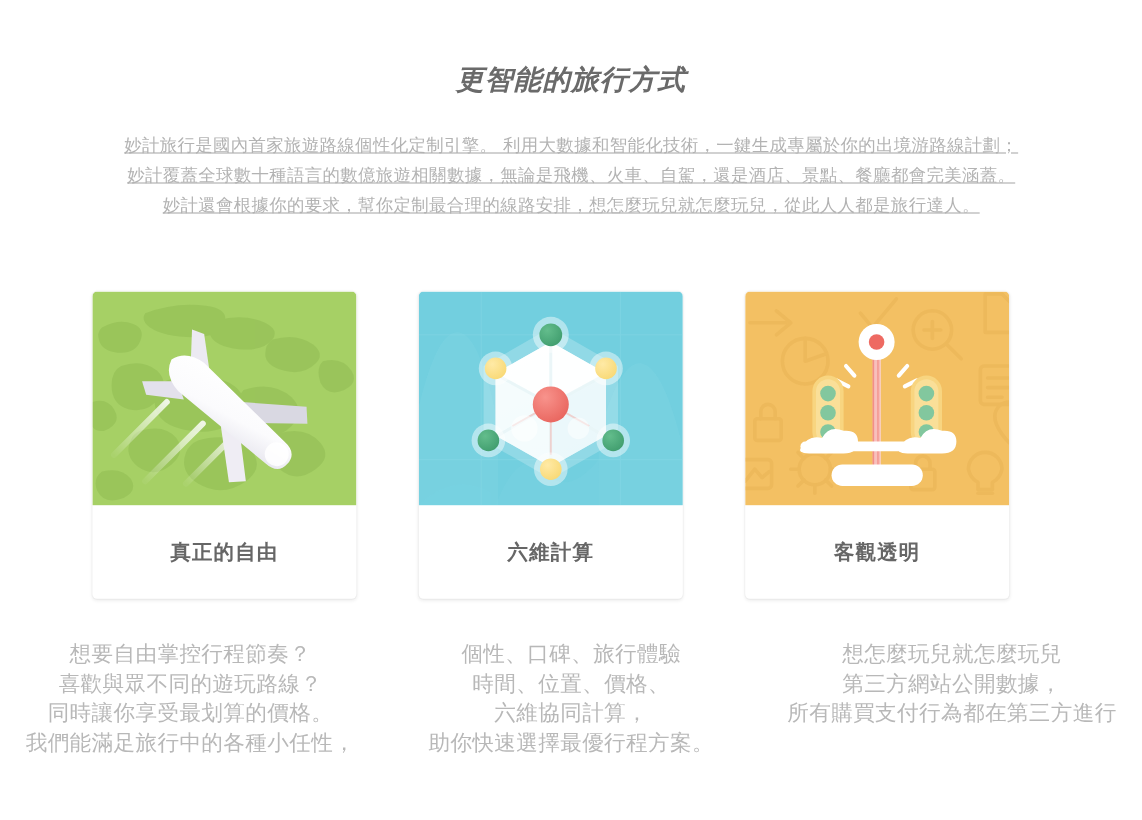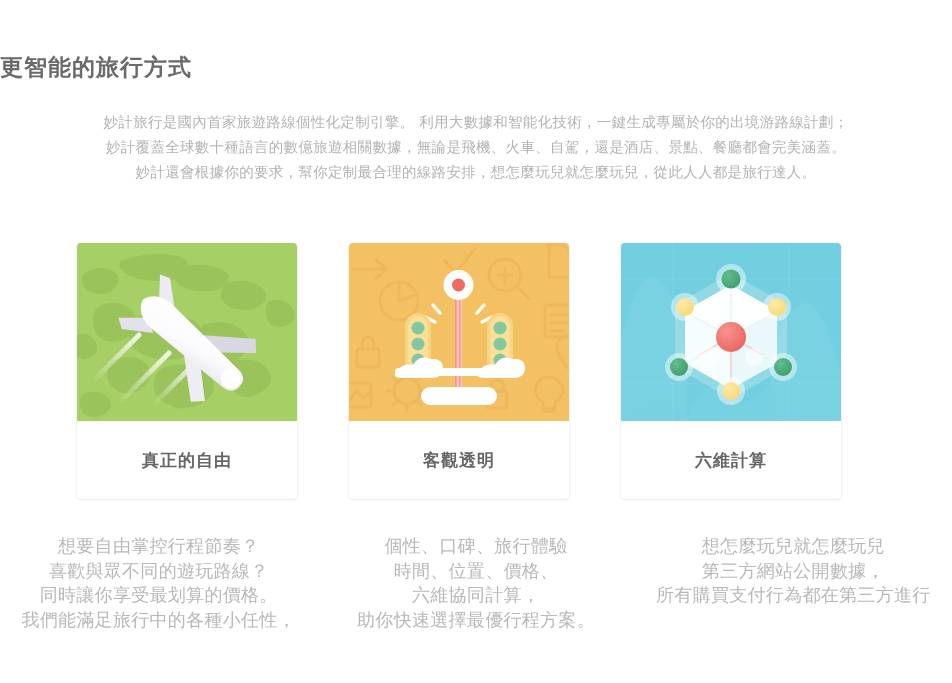--- a/index.html
+++ b/index.html
@@ -19,37 +19,40 @@
     height: 683px;
     background: #ffffff;
   }
 
   
   .section-title {
     position: absolute;
     top: 50px;
     left: 0;
     width: 952px;
+    text-align: center;
     font-size: 23px;
     font-weight: bold;
     color: #6a6a6a;
     letter-spacing: 1px;
     line-height: 34px;
+    font-style: italic;
   }
 
   .intro {
     position: absolute;
     top: 110px;
     left: 0;
     width: 952px;
     text-align: center;
     color: #b3b3b3;
     font-size: 14.5px;
     line-height: 25px;
     letter-spacing: 0.3px;
+    text-decoration: underline;
   }
   .intro-line { display: block; white-space: nowrap; }
 
   
   .cards {
     position: absolute;
     top: 243px;
     left: 77px;
     width: 764px;
     height: 256px;
@@ -189,136 +192,20 @@
 
             <path d="M-6 4 L42 44 L52 34 L8 -4 Z" fill="#efedf4"></path>
 
             <path d="M-62 0 q4 -14 22 -16 L54 -12 q14 0 14 12 q0 12 -14 12 L-40 16 q-18 -2 -22 -16z" fill="url(#planeBody)"></path>
 
             <circle cx="56" cy="0" r="10" fill="#ffffff" opacity="0.85"></circle>
           </g>
         </svg>
       </div>
       <div class="card-caption">真正的自由</div>
-    </div>
-
-    <div class="card">
-      <div class="card-art art-orange">
-
-        <svg class="icon-pattern" viewBox="0 0 220 178">
-          <g stroke="#e8b154" stroke-width="3" fill="none" stroke-linecap="round" stroke-linejoin="round">
-
-            <g>
-              <path d="M4 26 L34 26"></path>
-              <path d="M26 16 L38 26 L26 36"></path>
-            </g>
-
-            <g>
-              <circle cx="50" cy="58" r="19"></circle>
-              <path d="M50 58 L50 39 M50 58 L67 52"></path>
-            </g>
-
-            <g>
-              <path d="M96 18 L106 30 L126 6"></path>
-            </g>
-
-            <g>
-              <circle cx="156" cy="32" r="16"></circle>
-              <path d="M168 44 L180 56"></path>
-              <path d="M156 25 L156 39 M149 32 L163 32"></path>
-            </g>
-
-            <g>
-              <rect x="196" y="62" width="30" height="32" rx="3"></rect>
-              <path d="M202 72 L220 72 M202 80 L220 80 M202 88 L214 88"></path>
-            </g>
-
-            <g>
-              <path d="M200 2 L214 2 L224 12 L224 34 L200 34 Z"></path>
-            </g>
-
-            <g>
-              <rect x="8" y="106" width="22" height="18" rx="2"></rect>
-              <path d="M13 106 v-6 a6 6 0 0 1 12 0 v6"></path>
-            </g>
-
-            <g>
-              <circle cx="58" cy="148" r="13"></circle>
-              <path d="M58 128 L58 135 M58 161 L58 168 M38 148 L45 148 M71 148 L78 148
-                       M44 134 L49 139 M67 157 L72 162 M72 134 L67 139 M49 157 L44 162"></path>
-            </g>
-
-            <g>
-              <rect x="-4" y="140" width="26" height="24" rx="3"></rect>
-              <path d="M0 158 L8 148 L14 155 L20 150"></path>
-            </g>
-
-            <g>
-              <rect x="138" y="148" width="20" height="17" rx="2"></rect>
-              <path d="M142 148 v-5 a6 6 0 0 1 12 0 v5"></path>
-            </g>
-
-            <g>
-              <path d="M186 148 a14 14 0 1 1 28 0 a14 16 0 0 1 -8 11 l0 6 l-12 0 l0 -6 a14 16 0 0 1 -8 -11z"></path>
-              <path d="M194 168 L206 168"></path>
-            </g>
-
-            <g>
-              <path d="M208 104 a12 12 0 0 1 24 0 c0 10 -12 22 -12 22 s-12 -12 -12 -22z"></path>
-            </g>
-          </g>
-        </svg>
-
-        <svg class="scale" viewBox="0 0 220 178">
-          <defs>
-            <linearGradient id="postRed" x1="0" y1="0" x2="1" y2="0">
-              <stop offset="0%" stop-color="#f59d96"></stop>
-              <stop offset="45%" stop-color="#ee6a62"></stop>
-              <stop offset="100%" stop-color="#fbd9d6"></stop>
-            </linearGradient>
-          </defs>
-
-          <rect x="106" y="46" width="7" height="104" rx="3" fill="url(#postRed)"></rect>
-          <rect x="107.5" y="46" width="2.6" height="104" fill="#ffffff" opacity="0.55"></rect>
-
-          <circle cx="109.5" cy="42" r="15" fill="#ffffff"></circle>
-          <circle cx="109.5" cy="42" r="6.5" fill="#ee6a62"></circle>
-
-          <g stroke="#ffffff" stroke-width="3.4" stroke-linecap="round" fill="none">
-            <line x1="84" y1="62" x2="91" y2="70"></line>
-            <line x1="76" y1="74" x2="86" y2="79"></line>
-            <line x1="135" y1="62" x2="128" y2="70"></line>
-            <line x1="143" y1="74" x2="133" y2="79"></line>
-          </g>
-
-          <g>
-            <rect x="56" y="70" width="26" height="60" rx="13" fill="#f8d580"></rect>
-            <rect x="59" y="73" width="20" height="54" rx="10" fill="#fbe3a2" opacity="0.7"></rect>
-            <circle cx="69" cy="85" r="6.5" fill="#82c79e"></circle>
-            <circle cx="69" cy="101" r="6.5" fill="#82c79e"></circle>
-            <circle cx="69" cy="117" r="6.5" fill="#82c79e"></circle>
-
-            <path d="M46 131 q6 -12 18 -9 q6 -11 18 -6 q12 -1 12 9 q0 10 -12 10 l-26 0 q-12 0 -10 -4z" fill="#ffffff"></path>
-          </g>
-
-          <g>
-            <rect x="138" y="70" width="26" height="60" rx="13" fill="#f8d580"></rect>
-            <rect x="141" y="73" width="20" height="54" rx="10" fill="#fbe3a2" opacity="0.7"></rect>
-            <circle cx="151" cy="85" r="6.5" fill="#82c79e"></circle>
-            <circle cx="151" cy="101" r="6.5" fill="#82c79e"></circle>
-            <circle cx="151" cy="117" r="6.5" fill="#82c79e"></circle>
-            <path d="M128 131 q6 -12 18 -9 q6 -11 18 -6 q12 -1 12 9 q0 10 -12 10 l-26 0 q-12 0 -10 -4z" fill="#ffffff"></path>
-          </g>
-
-          <rect x="46" y="125" width="128" height="8" rx="4" fill="#ffffff"></rect>
-
-          <rect x="72" y="144" width="76" height="18" rx="9" fill="#ffffff"></rect>
-        </svg>
-      </div>
-      <div class="card-caption">客觀透明</div>
     </div>
 
     <div class="card">
       <div class="card-art art-teal">
 
         <svg class="bg-waves" viewBox="0 0 220 178" preserveAspectRatio="none">
           <path d="M0 178 L0 96 Q16 30 34 34 Q52 38 66 112 L66 178 Z" fill="#86d8e6" opacity="0.6"></path>
           <path d="M150 178 L150 120 Q168 56 186 60 Q204 64 220 130 L220 178 Z" fill="#86d8e6" opacity="0.6"></path>
           <path d="M64 178 Q84 128 104 150 Q124 172 150 140 L150 178 Z" fill="#7fd5e4" opacity="0.55"></path>
           <path d="M0 178 Q30 150 60 168 L60 178 Z" fill="#7fd5e4" opacity="0.4"></path>
@@ -393,20 +280,136 @@
           <circle cx="58" cy="124" r="9" fill="url(#nodeGreen)"></circle>
           <circle cx="162" cy="124" r="9" fill="url(#nodeGreen)"></circle>
           <circle cx="110" cy="148" r="9" fill="url(#nodeYellow)"></circle>
 
           <circle cx="110" cy="94" r="15" fill="url(#coreRed)"></circle>
         </svg>
       </div>
       <div class="card-caption">六維計算</div>
     </div>
 
+    <div class="card">
+      <div class="card-art art-orange">
+
+        <svg class="icon-pattern" viewBox="0 0 220 178">
+          <g stroke="#e8b154" stroke-width="3" fill="none" stroke-linecap="round" stroke-linejoin="round">
+
+            <g>
+              <path d="M4 26 L34 26"></path>
+              <path d="M26 16 L38 26 L26 36"></path>
+            </g>
+
+            <g>
+              <circle cx="50" cy="58" r="19"></circle>
+              <path d="M50 58 L50 39 M50 58 L67 52"></path>
+            </g>
+
+            <g>
+              <path d="M96 18 L106 30 L126 6"></path>
+            </g>
+
+            <g>
+              <circle cx="156" cy="32" r="16"></circle>
+              <path d="M168 44 L180 56"></path>
+              <path d="M156 25 L156 39 M149 32 L163 32"></path>
+            </g>
+
+            <g>
+              <rect x="196" y="62" width="30" height="32" rx="3"></rect>
+              <path d="M202 72 L220 72 M202 80 L220 80 M202 88 L214 88"></path>
+            </g>
+
+            <g>
+              <path d="M200 2 L214 2 L224 12 L224 34 L200 34 Z"></path>
+            </g>
+
+            <g>
+              <rect x="8" y="106" width="22" height="18" rx="2"></rect>
+              <path d="M13 106 v-6 a6 6 0 0 1 12 0 v6"></path>
+            </g>
+
+            <g>
+              <circle cx="58" cy="148" r="13"></circle>
+              <path d="M58 128 L58 135 M58 161 L58 168 M38 148 L45 148 M71 148 L78 148
+                       M44 134 L49 139 M67 157 L72 162 M72 134 L67 139 M49 157 L44 162"></path>
+            </g>
+
+            <g>
+              <rect x="-4" y="140" width="26" height="24" rx="3"></rect>
+              <path d="M0 158 L8 148 L14 155 L20 150"></path>
+            </g>
+
+            <g>
+              <rect x="138" y="148" width="20" height="17" rx="2"></rect>
+              <path d="M142 148 v-5 a6 6 0 0 1 12 0 v5"></path>
+            </g>
+
+            <g>
+              <path d="M186 148 a14 14 0 1 1 28 0 a14 16 0 0 1 -8 11 l0 6 l-12 0 l0 -6 a14 16 0 0 1 -8 -11z"></path>
+              <path d="M194 168 L206 168"></path>
+            </g>
+
+            <g>
+              <path d="M208 104 a12 12 0 0 1 24 0 c0 10 -12 22 -12 22 s-12 -12 -12 -22z"></path>
+            </g>
+          </g>
+        </svg>
+
+        <svg class="scale" viewBox="0 0 220 178">
+          <defs>
+            <linearGradient id="postRed" x1="0" y1="0" x2="1" y2="0">
+              <stop offset="0%" stop-color="#f59d96"></stop>
+              <stop offset="45%" stop-color="#ee6a62"></stop>
+              <stop offset="100%" stop-color="#fbd9d6"></stop>
+            </linearGradient>
+          </defs>
+
+          <rect x="106" y="46" width="7" height="104" rx="3" fill="url(#postRed)"></rect>
+          <rect x="107.5" y="46" width="2.6" height="104" fill="#ffffff" opacity="0.55"></rect>
+
+          <circle cx="109.5" cy="42" r="15" fill="#ffffff"></circle>
+          <circle cx="109.5" cy="42" r="6.5" fill="#ee6a62"></circle>
+
+          <g stroke="#ffffff" stroke-width="3.4" stroke-linecap="round" fill="none">
+            <line x1="84" y1="62" x2="91" y2="70"></line>
+            <line x1="76" y1="74" x2="86" y2="79"></line>
+            <line x1="135" y1="62" x2="128" y2="70"></line>
+            <line x1="143" y1="74" x2="133" y2="79"></line>
+          </g>
+
+          <g>
+            <rect x="56" y="70" width="26" height="60" rx="13" fill="#f8d580"></rect>
+            <rect x="59" y="73" width="20" height="54" rx="10" fill="#fbe3a2" opacity="0.7"></rect>
+            <circle cx="69" cy="85" r="6.5" fill="#82c79e"></circle>
+            <circle cx="69" cy="101" r="6.5" fill="#82c79e"></circle>
+            <circle cx="69" cy="117" r="6.5" fill="#82c79e"></circle>
+
+            <path d="M46 131 q6 -12 18 -9 q6 -11 18 -6 q12 -1 12 9 q0 10 -12 10 l-26 0 q-12 0 -10 -4z" fill="#ffffff"></path>
+          </g>
+
+          <g>
+            <rect x="138" y="70" width="26" height="60" rx="13" fill="#f8d580"></rect>
+            <rect x="141" y="73" width="20" height="54" rx="10" fill="#fbe3a2" opacity="0.7"></rect>
+            <circle cx="151" cy="85" r="6.5" fill="#82c79e"></circle>
+            <circle cx="151" cy="101" r="6.5" fill="#82c79e"></circle>
+            <circle cx="151" cy="117" r="6.5" fill="#82c79e"></circle>
+            <path d="M128 131 q6 -12 18 -9 q6 -11 18 -6 q12 -1 12 9 q0 10 -12 10 l-26 0 q-12 0 -10 -4z" fill="#ffffff"></path>
+          </g>
+
+          <rect x="46" y="125" width="128" height="8" rx="4" fill="#ffffff"></rect>
+
+          <rect x="72" y="144" width="76" height="18" rx="9" fill="#ffffff"></rect>
+        </svg>
+      </div>
+      <div class="card-caption">客觀透明</div>
+    </div>
+
   </div>
 
   <div class="descs">
 
     <div class="desc-col">
       <span class="desc-line">想要自由掌控行程節奏？</span>
       <span class="desc-line">喜歡與眾不同的遊玩路線？</span>
       <span class="desc-line">同時讓你享受最划算的價格。</span>
       <span class="desc-line">我們能滿足旅行中的各種小任性，</span>
     </div>

